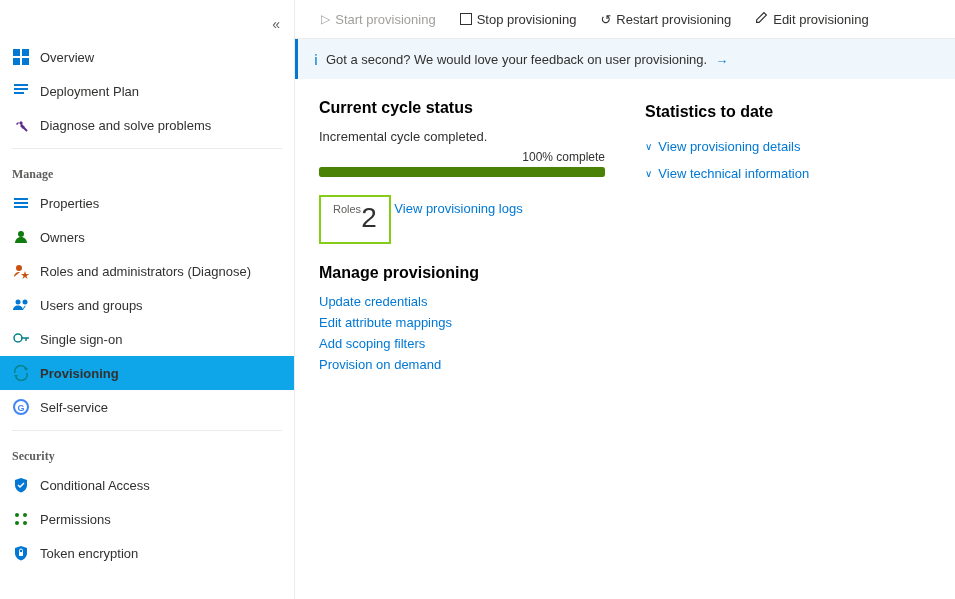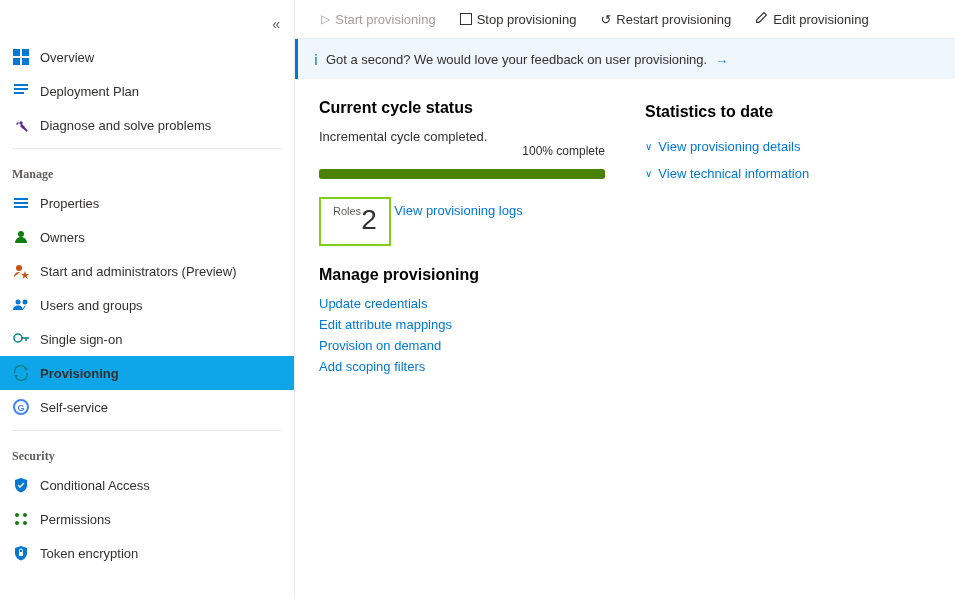--- a/index.html
+++ b/index.html
@@ -109,27 +109,28 @@
     .section-title {
       font-size: 16px;
       font-weight: 700;
       color: #000000;
       margin-bottom: 12px;
     }
 
     .cycle-complete-text {
       font-size: 13px;
       color: #323130;
+      margin-bottom: 6px;
     }
 
     .progress-label {
       text-align: right;
       font-size: 12px;
       color: #323130;
-      margin-bottom: 11px;
+      margin-bottom: 3px;
     }
 
     .progress-bar-bg {
       width: 100%;
       height: 10px;
       background: #edebe9;
       border-radius: 2px;
       overflow: hidden;
       margin-bottom: 14px;
     }
@@ -281,21 +282,21 @@
     <span>Owners</span>
   </a>
   <a class="sidebar-item">
     <span class="sidebar-icon" style="color:#ca5010;">
       <svg width="16" height="16" viewBox="0 0 16 16" fill="currentColor">
           <circle cx="6" cy="5" r="3"></circle>
           <path d="M1 14c0-2.8 2.2-5 5-5h1"></path>
           <polygon points="12,8 13,11 16,11 13.5,13 14.5,16 12,14 9.5,16 10.5,13 8,11 11,11" fill="currentColor"></polygon>
         </svg>
     </span>
-    <span>Start and administrators (Preview)</span>
+    <span>Roles and administrators (Diagnose)</span>
   </a>
   <a class="sidebar-item">
     <span class="sidebar-icon" style="color:#0078d4;">
       <svg width="16" height="16" viewBox="0 0 16 16" fill="currentColor">
           <circle cx="5" cy="5" r="2.5"></circle>
           <path d="M0 13c0-2.5 2.2-4.5 5-4.5s5 2 5 4.5"></path>
           <circle cx="12" cy="5" r="2.5"></circle>
           <path d="M10 13c0-2.5 1-4 3-4.5"></path>
         </svg>
     </span>
@@ -424,17 +425,17 @@
           <span class="chevron-icon">∨</span>
           <span>View technical information</span>
         </a>
       </div>
     </div>
 
     <div class="manage-section">
       <div class="section-title">Manage provisioning</div>
       <a class="manage-link" href="#">Update credentials</a>
       <a class="manage-link" href="#">Edit attribute mappings</a>
+      <a class="manage-link" href="#">Add scoping filters</a>
       <a class="manage-link" href="#">Provision on demand</a>
-      <a class="manage-link" href="#">Add scoping filters</a>
     </div>
   </div>
 </div>
 
 </body></html>

